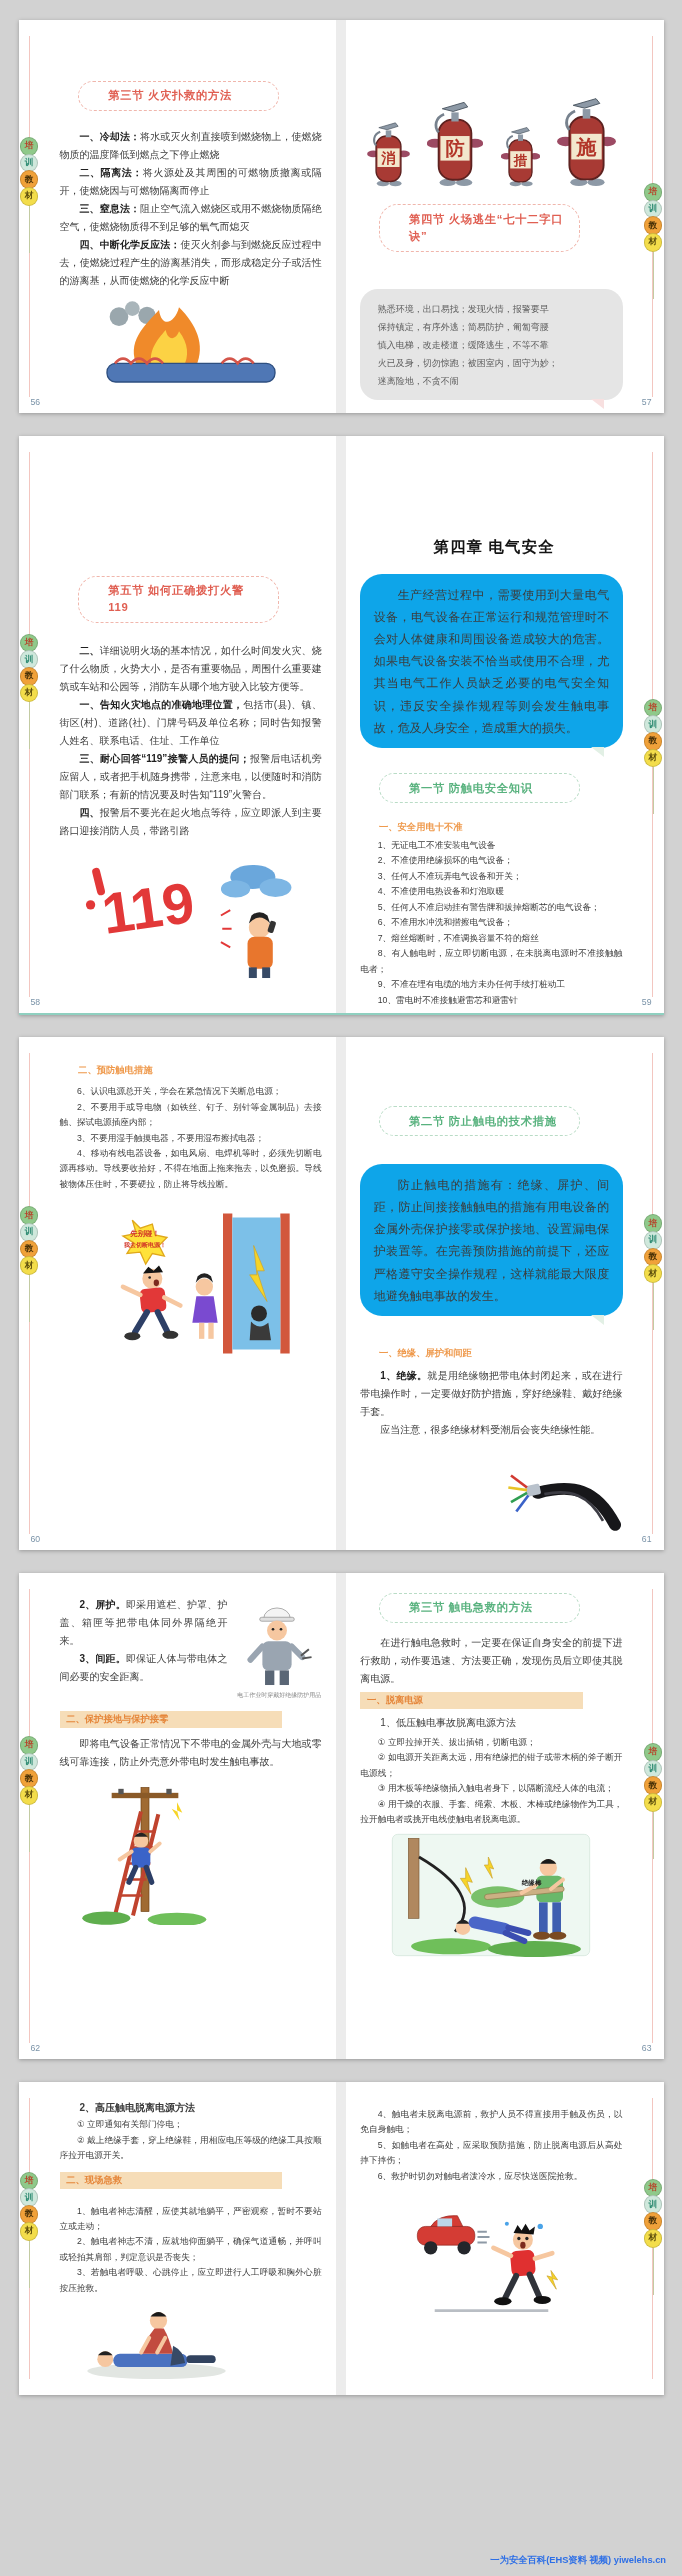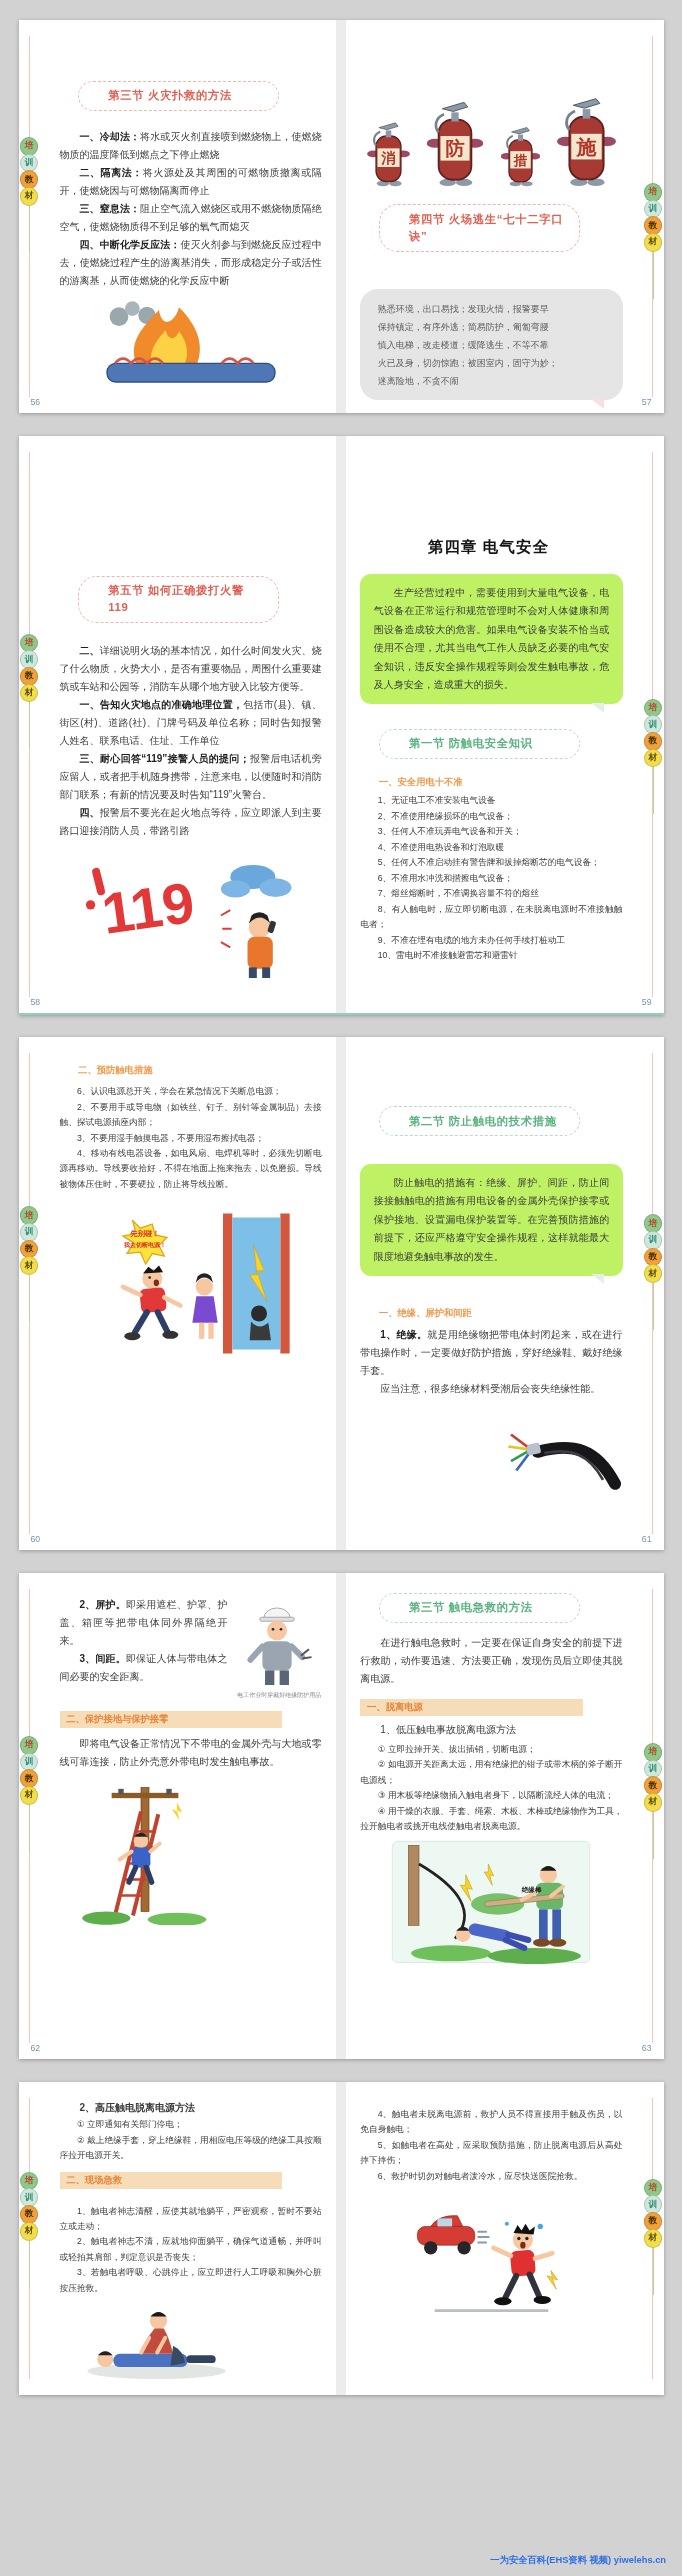--- a/index.html
+++ b/index.html
@@ -25,30 +25,30 @@
   .tc1{background:#8fc98a;color:#b6452c}.tc2{background:#cfe8dc;color:#2e8b72}
   .tc3{background:#f0a13a;color:#4a3208}.tc4{background:#f3dd4b;color:#5c4d0c}
   .tab .stem{width:0.7px;height:47px;background:#c3cba2}
   .capsule{border:1.3px dashed #f0b6ac;border-radius:18.7px;color:#e05f52;font-weight:bold;
            font-size:11.3px;line-height:1.55;padding:5.3px 13.3px 5.3px 29px;width:157px;margin-left:18.7px;
            letter-spacing:0.7px}
   .gcap{border-color:#b9dcc6;color:#58b27e}
   .para{font-size:10px;line-height:1.8;color:#3c3c3c;text-align:justify;text-indent:2em;margin:0}
   .para b{color:#1f1f1f}
   .item{font-size:8.7px;line-height:1.78;color:#3c3c3c;text-align:justify;text-indent:2em;margin:0}
-  .gbox{background:#bef264;border-radius:11px;padding:9.3px 13.3px;font-size:10px;line-height:1.85;
+  .gbox{background:#0ea5e9;border-radius:22px;padding:9.3px 13.3px;font-size:12px;line-height:1.85;
         color:#3c3c3c;text-indent:2em;text-align:justify;position:relative}
   .pbox{background:#e5e5e5;border-radius:18px;padding:10.7px 17.3px;position:relative}
   .pbox div{font-size:9px;line-height:2.0;color:#5d5d5d}
   .tail{position:absolute;right:18.7px;bottom:-8.7px;width:0;height:0;border-left:13.3px solid transparent}
   .tail.g{border-top:10px solid #e2f0e5}.tail.p{border-top:10px solid #f8e0e0}
   .osub{color:#ef9a4d;font-weight:bold;font-size:9.3px}
   .obar{background:#f6ddb8;color:#e5863a;font-weight:bold;font-size:9.3px;padding:2px 6.7px;
         margin-right:40px}
-  .chapter{font-size:15.3px;font-weight:bold;color:#141414;width:127px;margin:0 auto;text-align:left;
+  .chapter{font-size:15.3px;font-weight:bold;color:#141414;width:127px;margin:0 auto;text-align:right;
            line-height:1.55;letter-spacing:1.3px;font-family:"Liberation Serif","DejaVu Serif",serif}
   .illus{display:flex;justify-content:center}
   .caption{font-size:6px;color:#8a8a8a;text-align:center;line-height:1.4}
   .watermark{position:absolute;top:2554px;right:16px;font-size:9.3px;color:#2e6fe6;font-weight:bold}
   .extrow{display:flex;align-items:flex-end;justify-content:center;gap:17.3px}
 </style>
 </head>
 <body>
 
 <div class="wrap">
@@ -367,21 +367,21 @@
       <div class="edge"></div>
       <div class="tab tab-r" style="top:172px">
         <span class="c tc1">培</span>
         <span class="c tc2">训</span>
         <span class="c tc3">教</span>
         <span class="c tc4">材</span>
         <span class="stem"></span>
       </div>
       <div class="capsule gcap" style="margin-top:20px">第三节 触电急救的方法</div>
       <p class="para" style="margin-top:10.7px">在进行触电急救时，一定要在保证自身安全的前提下进行救助，动作要迅速、方法要正确，发现伤员后立即使其脱离电源。</p>
-      <div class="obar" style="margin-top:11px">一、脱离电源</div>
+      <div class="obar" style="margin-top:4px">一、脱离电源</div>
       <p class="para" style="margin-top:5.3px;font-weight:normal">1、低压触电事故脱离电源方法</p>
       <div style="margin-top:2.7px">
         <p class="item">① 立即拉掉开关、拔出插销，切断电源；</p>
         <p class="item">② 如电源开关距离太远，用有绝缘把的钳子或带木柄的斧子断开电源线；</p>
         <p class="item">③ 用木板等绝缘物插入触电者身下，以隔断流经人体的电流；</p>
         <p class="item">④ 用干燥的衣服、手套、绳索、木板、木棒或绝缘物作为工具，拉开触电者或挑开电线使触电者脱离电源。</p>
       </div>
       <div class="illus" style="margin-top:5.3px">
         <svg width="200" height="124" viewBox="0 0 300 186">
           <rect x="2" y="2" width="296" height="182" rx="8" fill="#eef8f2" stroke="#cfe2d6"></rect>

